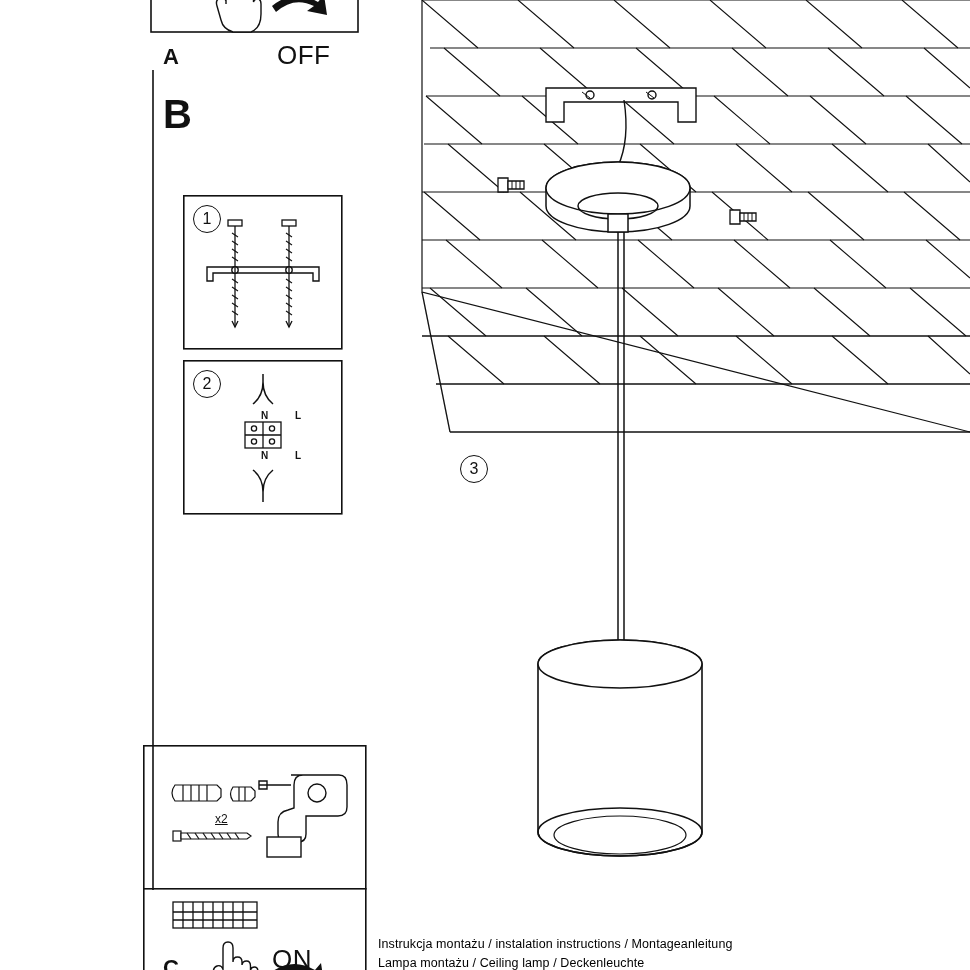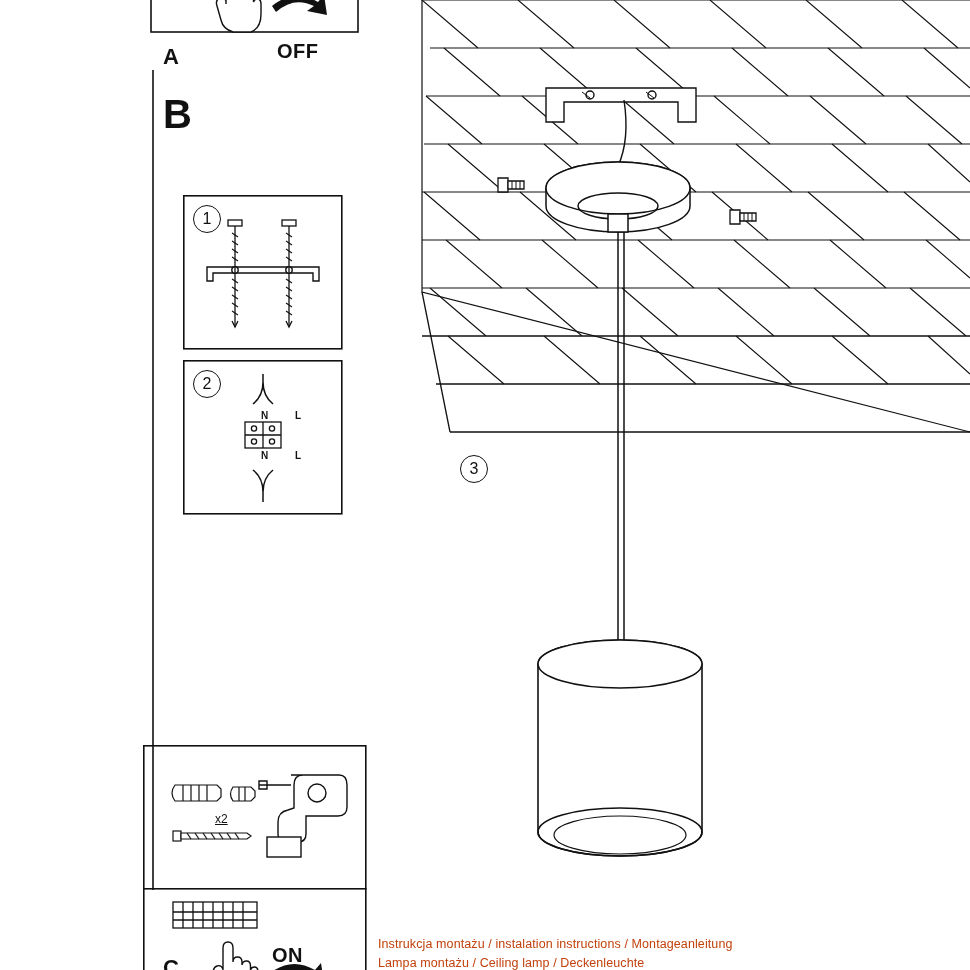--- a/index.html
+++ b/index.html
@@ -20,26 +20,26 @@
   .abs { position: absolute; }
   svg { display: block; }
   .txt {
     position: absolute;
     color: #111111;
     font-family: "Liberation Sans", sans-serif;
     white-space: pre;
   }
   .caption {
     font-size: 12.5px;
-    color: #c2410c;
+    color: #000000;
     letter-spacing: 0.1px;
   }
   .step-letter { font-size: 40px; font-weight: 700; }
   .step-letter-small { font-size: 22px; font-weight: 700; }
-  .word { font-size: 20px; font-weight: 700; letter-spacing: 0.5px; }
+  .word { font-size: 26px; font-weight: 400; letter-spacing: 0.5px; }
   .tiny { font-size: 10px; font-weight: 700; }
   .xnum { font-size: 12px; }
   .circnum {
     position: absolute;
     width: 28px; height: 28px;
     border: 1.6px solid #111;
     border-radius: 50%;
     box-sizing: border-box;
     display: flex; align-items: center; justify-content: center;
     font-size: 16px; color: #111;

